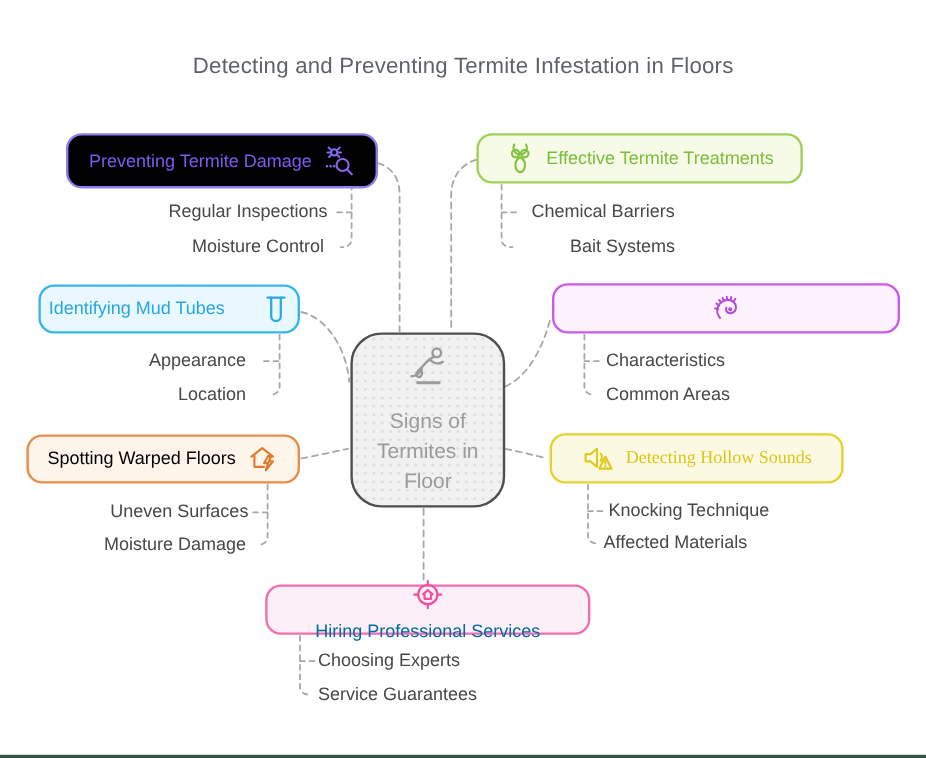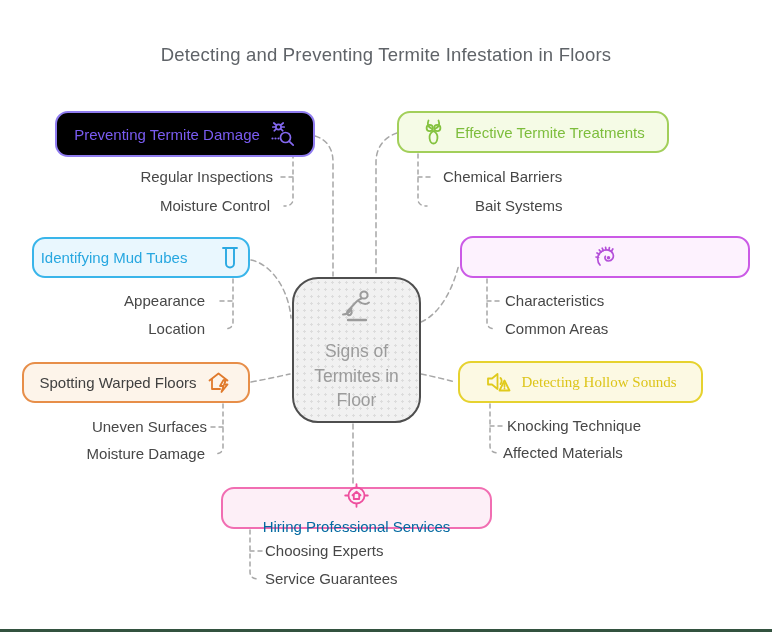--- a/index.html
+++ b/index.html
@@ -22,21 +22,21 @@
     position:absolute; box-sizing:border-box; display:flex; align-items:center;
     justify-content:center; gap:9px; border:2px solid; border-radius:13px;
     font-size:15px; font-weight:500; white-space:nowrap; padding:0 12px;
   }
   .node svg { flex:0 0 auto; display:block; }
 
   .n-prevent { left:55px;  top:111px; width:260px; height:46px; background:#000000; border-color:#8f7cf0; color:#7a5cf2; }
   .n-treat   { left:397px; top:111px; width:272px; height:42px; background:#f5fbe6; border-color:#a2cf5a; color:#7dbd3c; }
   .n-mud     { left:32px;  top:237px; width:218px; height:41px; background:#e9f7fe; border-color:#39b5ea; color:#27a7e0;gap:32px; }
   .n-drop    { left:460px; top:236px; width:290px; height:42px; background:#fdf2fe; border-color:#cb5ae6; color:#b94fd9; }
-  .n-warp    { left:22px;  top:362px; width:228px; height:41px; background:#fdf4ea; border-color:#e78e49; color:#404040; }
+  .n-warp    { left:22px;  top:362px; width:228px; height:41px; background:#fdf4ea; border-color:#e78e49; color:#000000; }
   .n-hollow  { left:458px; top:361px; width:245px; height:42px; background:#fcf9e3; border-color:#e6d22f; color:#ddc51a;font-family:Liberation Serif, serif; }
   .n-hire    { left:221px; top:487px; width:271px; height:42px; background:#fdeff7; border-color:#f16eb2; color:#0369a1;flex-direction:column; }
 
   .center-node {
     position:absolute; left:292px; top:277px; width:129px; height:146px;
     box-sizing:border-box; border:2px solid #4e4e4e; border-radius:26px;
     background-color:#f1f1f1;
     background-image:radial-gradient(#dcdcdc 1px, transparent 1.2px);
     background-size:7px 7px;
     display:flex; flex-direction:column; align-items:center; justify-content:center;

